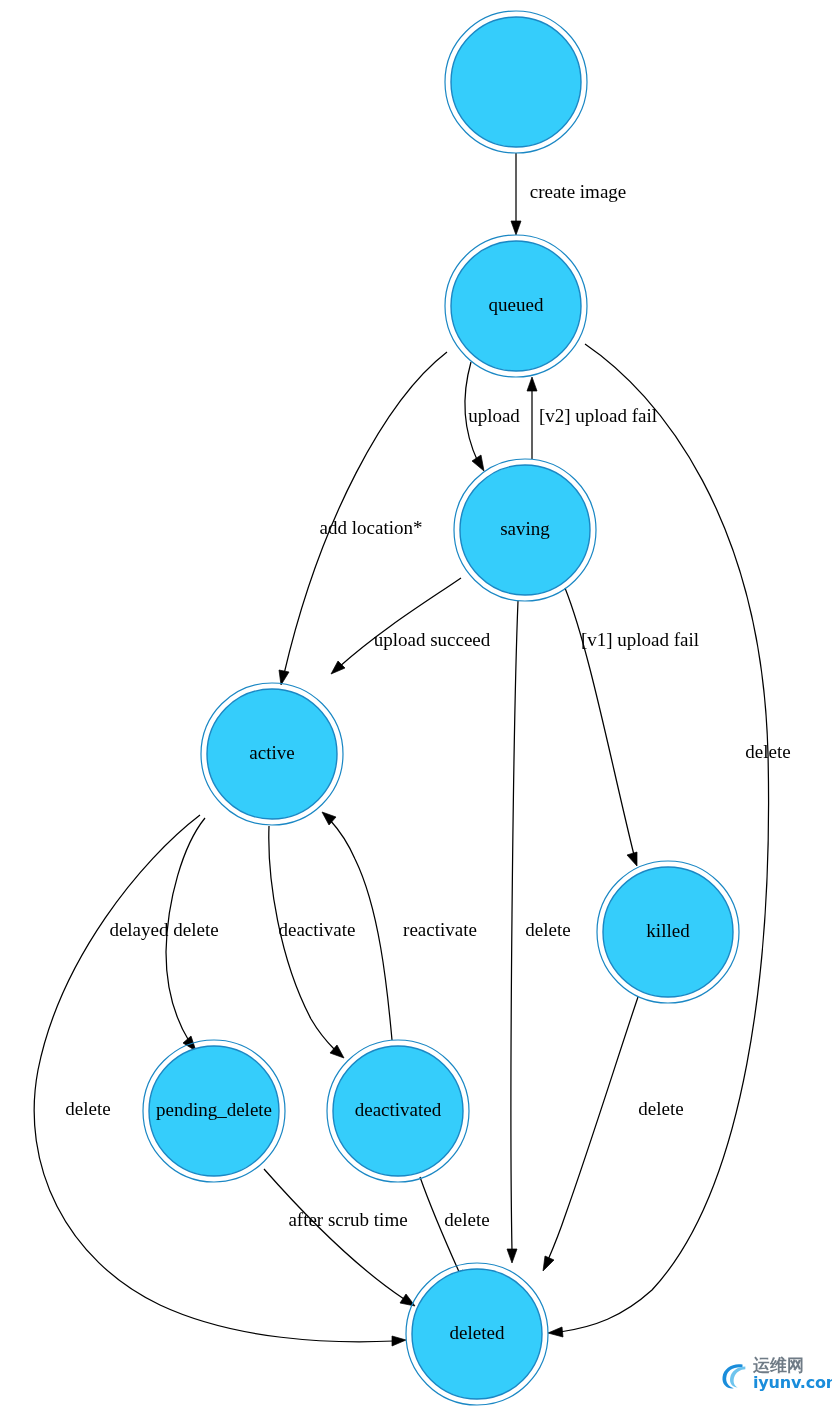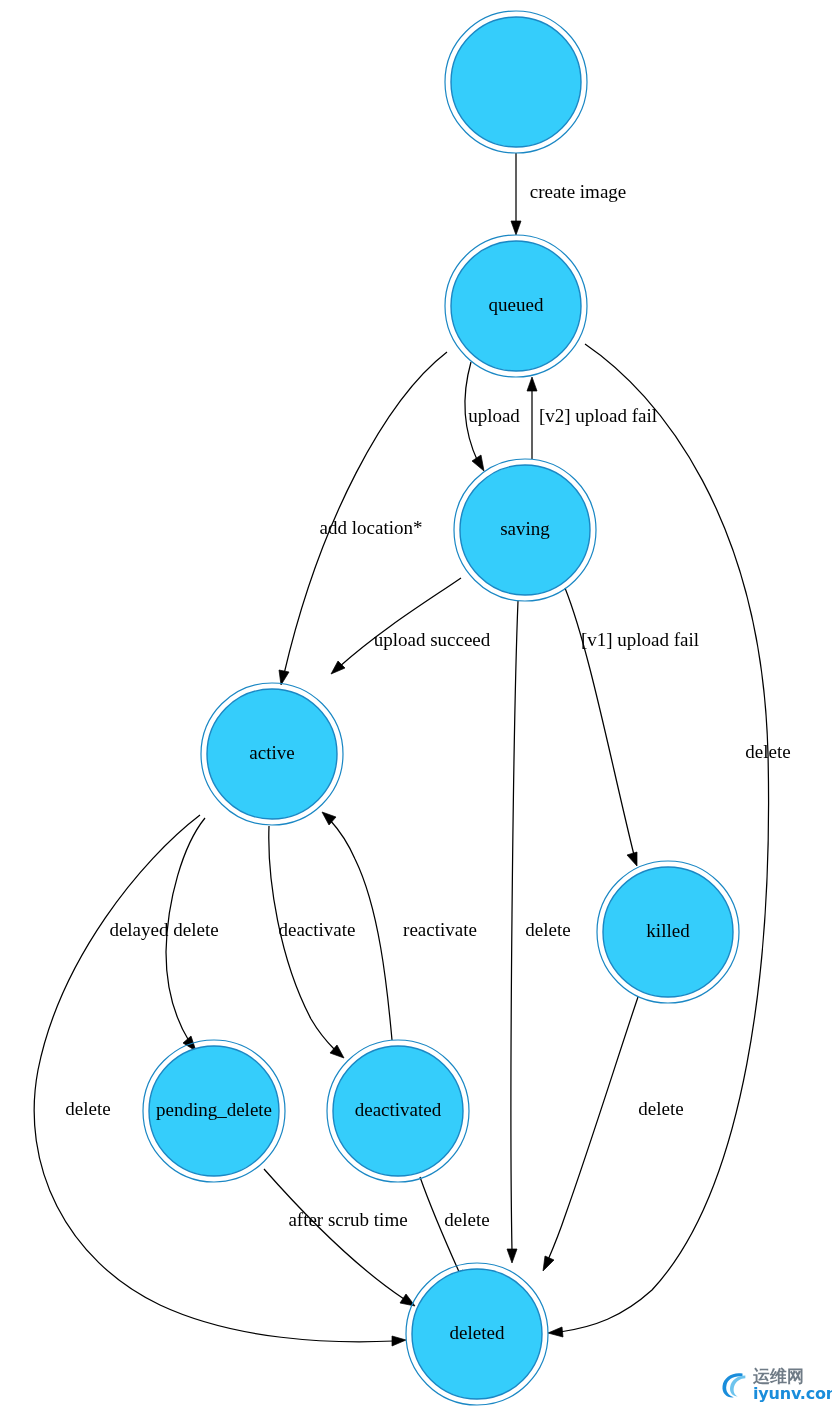--- a/index.html
+++ b/index.html
@@ -62,21 +62,21 @@
     dominant-baseline: middle;
   }
   
   #watermark {
     position: absolute;
     right: 6px;
     bottom: 6px;
     width: 112px;
     height: 56px;
     display: flex;
-    align-items: center;
+    align-items: flex-start;
     pointer-events: auto;
   }
   #watermark .wm-mark {
     width: 38px;
     height: 38px;
     flex: 0 0 38px;
     margin-right: 1px;
   }
   #watermark .wm-text {
     display: flex;

